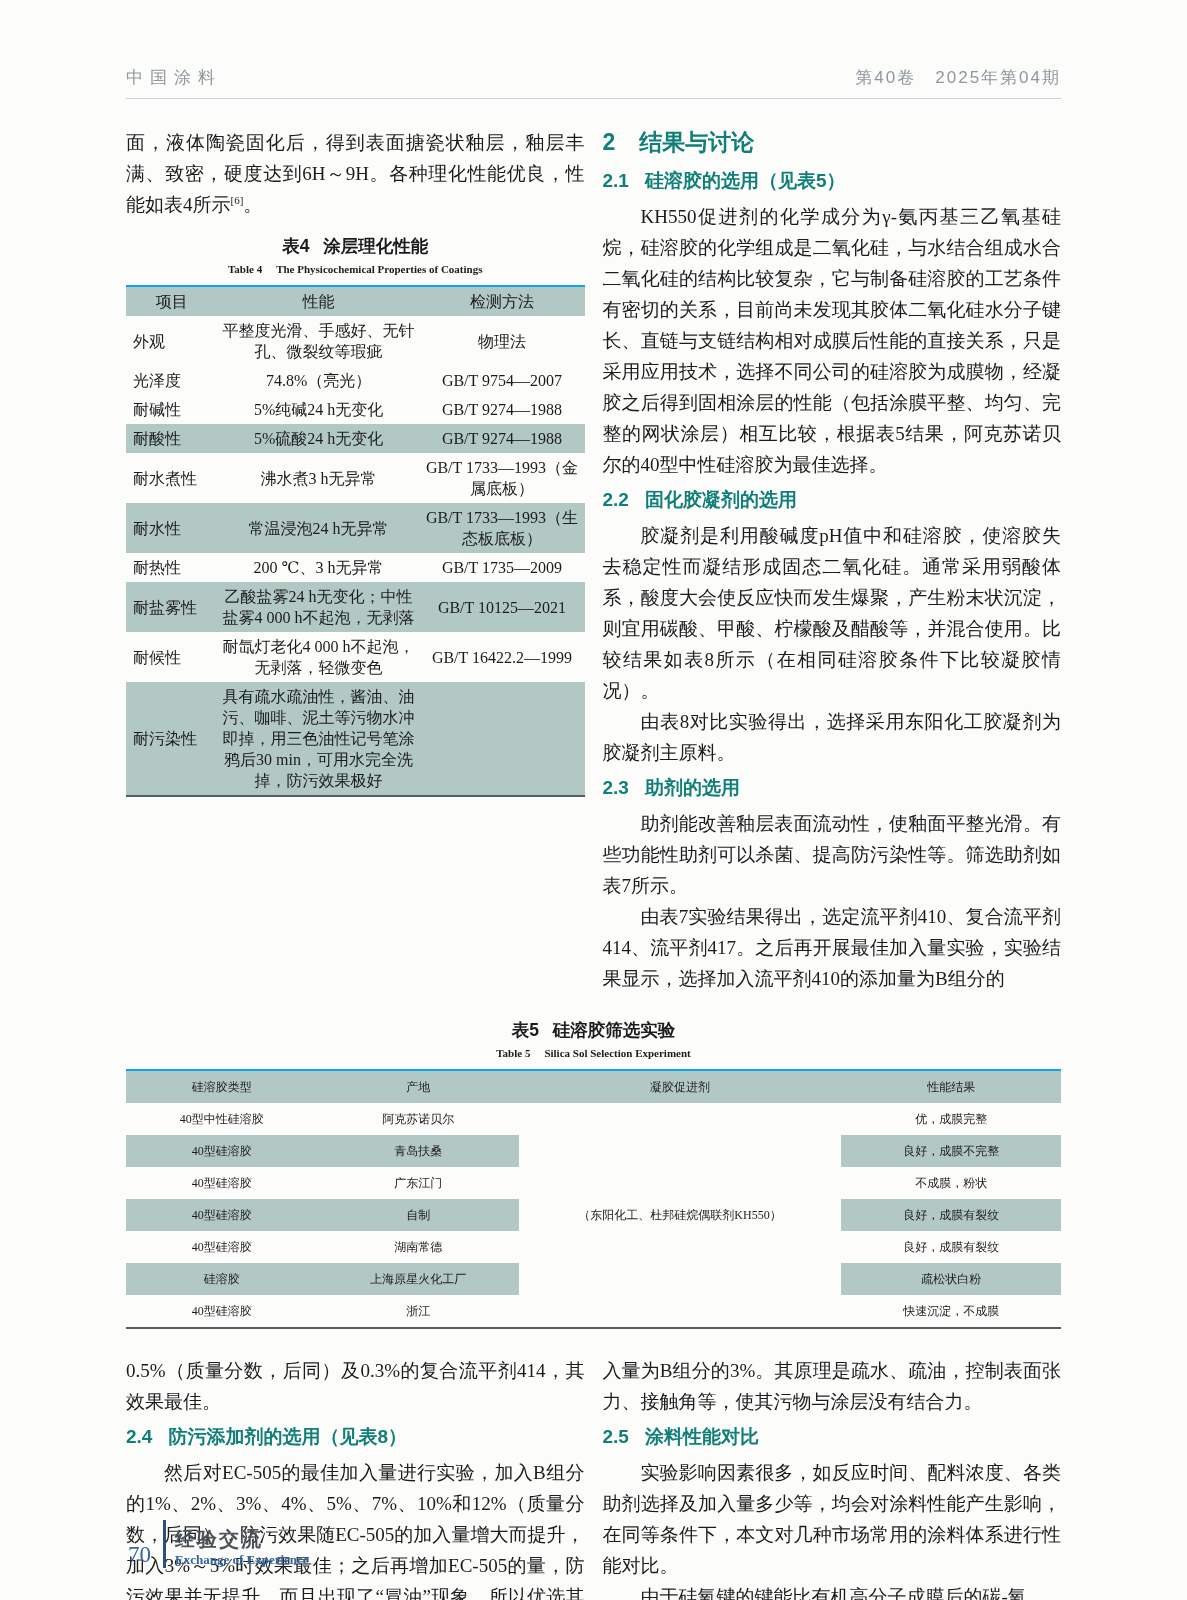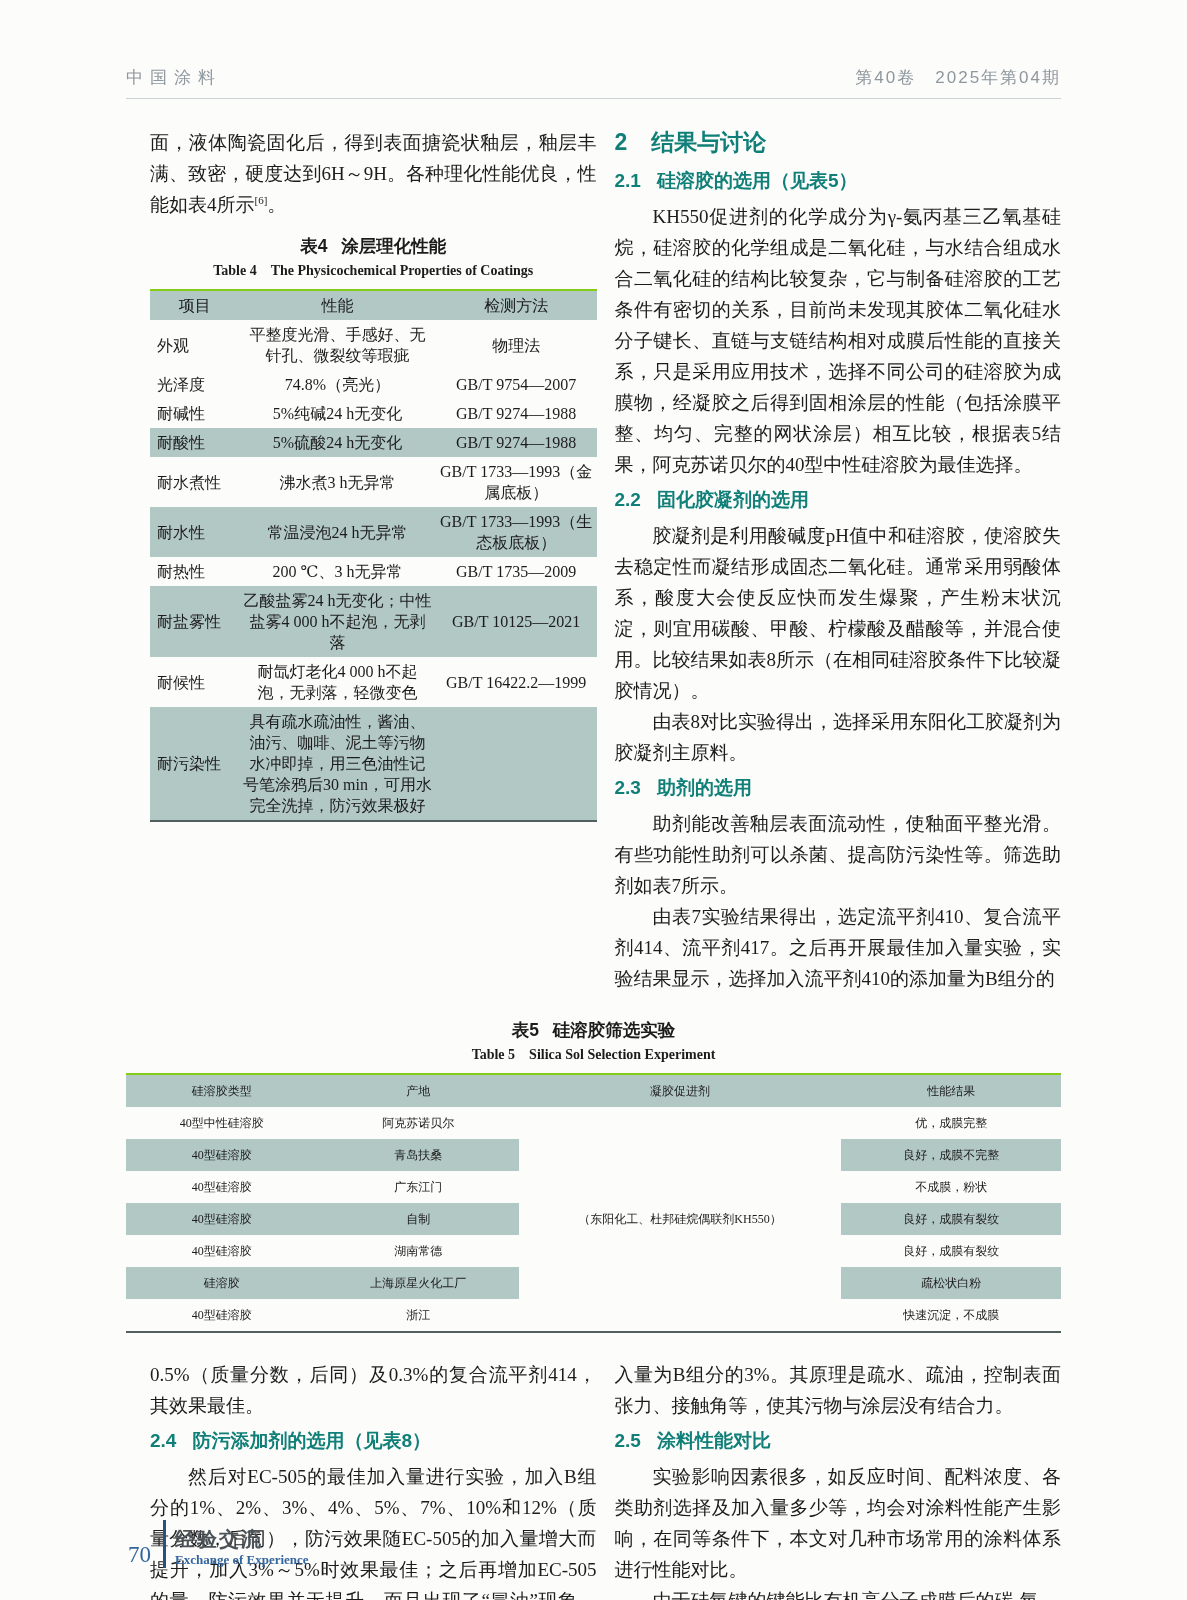--- a/index.html
+++ b/index.html
@@ -12,21 +12,21 @@
   
   .page-header {
     display:flex; justify-content:space-between; align-items:flex-end;
     padding-bottom:9px; border-bottom:1px solid #c9d1d6;
     font-family:"Liberation Sans","DejaVu Sans",sans-serif;
     font-size:17px; color:#8e979e;
   }
   .journal-name {letter-spacing:7px;}
   .volume-issue {letter-spacing:2px;}
   
-  .cols {display:flex; gap:18px; margin-top:28px;margin-left:24px;}
+  .cols {display:flex; gap:18px; margin-top:28px;}
   .col {flex:1; min-width:0;}
   p.body {font-size:19px; line-height:31px; text-align:justify; margin:0;}
   p.indent {text-indent:2em;}
   sup.ref {font-size:11px; line-height:0;}
   
   h2.sec {
     color:#0f7f78; font-family:"Liberation Sans","DejaVu Sans",sans-serif;
     font-size:23px; font-weight:bold; margin:0 0 10px 0;
   }
   h2.sec .num {margin-right:24px;}
@@ -34,25 +34,25 @@
     color:#0f7f78; font-family:"Liberation Sans","DejaVu Sans",sans-serif;
     font-size:19px; font-weight:bold; margin:7px 0 7px 0;
   }
   h3.subsec .num {margin-right:16px;}
   
   .tbl-caption-zh {
     text-align:center; font-family:"Liberation Sans","DejaVu Sans",sans-serif;
     font-weight:bold; font-size:17.5px; margin:14px 0 5px 0;
   }
   .tbl-caption-zh .cap-num {margin-right:14px;}
-  .tbl-caption-en {text-align:center; font-weight:bold; font-size:14px; margin:0 0 10px 0;}
+  .tbl-caption-en {text-align:center; font-weight:bold; font-size:11px; margin:0 0 10px 0;}
   .tbl-caption-en .cap-num {margin-right:14px;}
   
   table {width:100%; border-collapse:collapse;
-         border-top:2px solid #84cc16; border-bottom:2px solid #51605e;}
+         border-top:2px solid #0ea5e9; border-bottom:2px solid #51605e;}
   tr.shade>th, tr.shade>td {background:#b2c8c4;}
   .t4 {font-size:16px;}
   .t4 th, .t4 td {padding:4px 3px; line-height:21px; text-align:center; vertical-align:middle; font-weight:normal;}
   .t4 td.c1 {text-align:left; padding-left:7px; white-space:nowrap;}
   .t4 col.w1 {width:20%;} .t4 col.w2 {width:44%;} .t4 col.w3 {width:36%;}
   .t5 {font-size:12px; margin-top:2px;}
   .t5 th, .t5 td {padding:6px 4px; line-height:20px; text-align:center; vertical-align:middle; font-weight:normal;}
   .t5 col.w1 {width:20.5%;} .t5 col.w2 {width:21.5%;} .t5 col.w3 {width:34.5%;} .t5 col.w4 {width:23.5%;}
   .table5-block {margin-top:24px;}
   .cols.bottom {margin-top:26px;}

